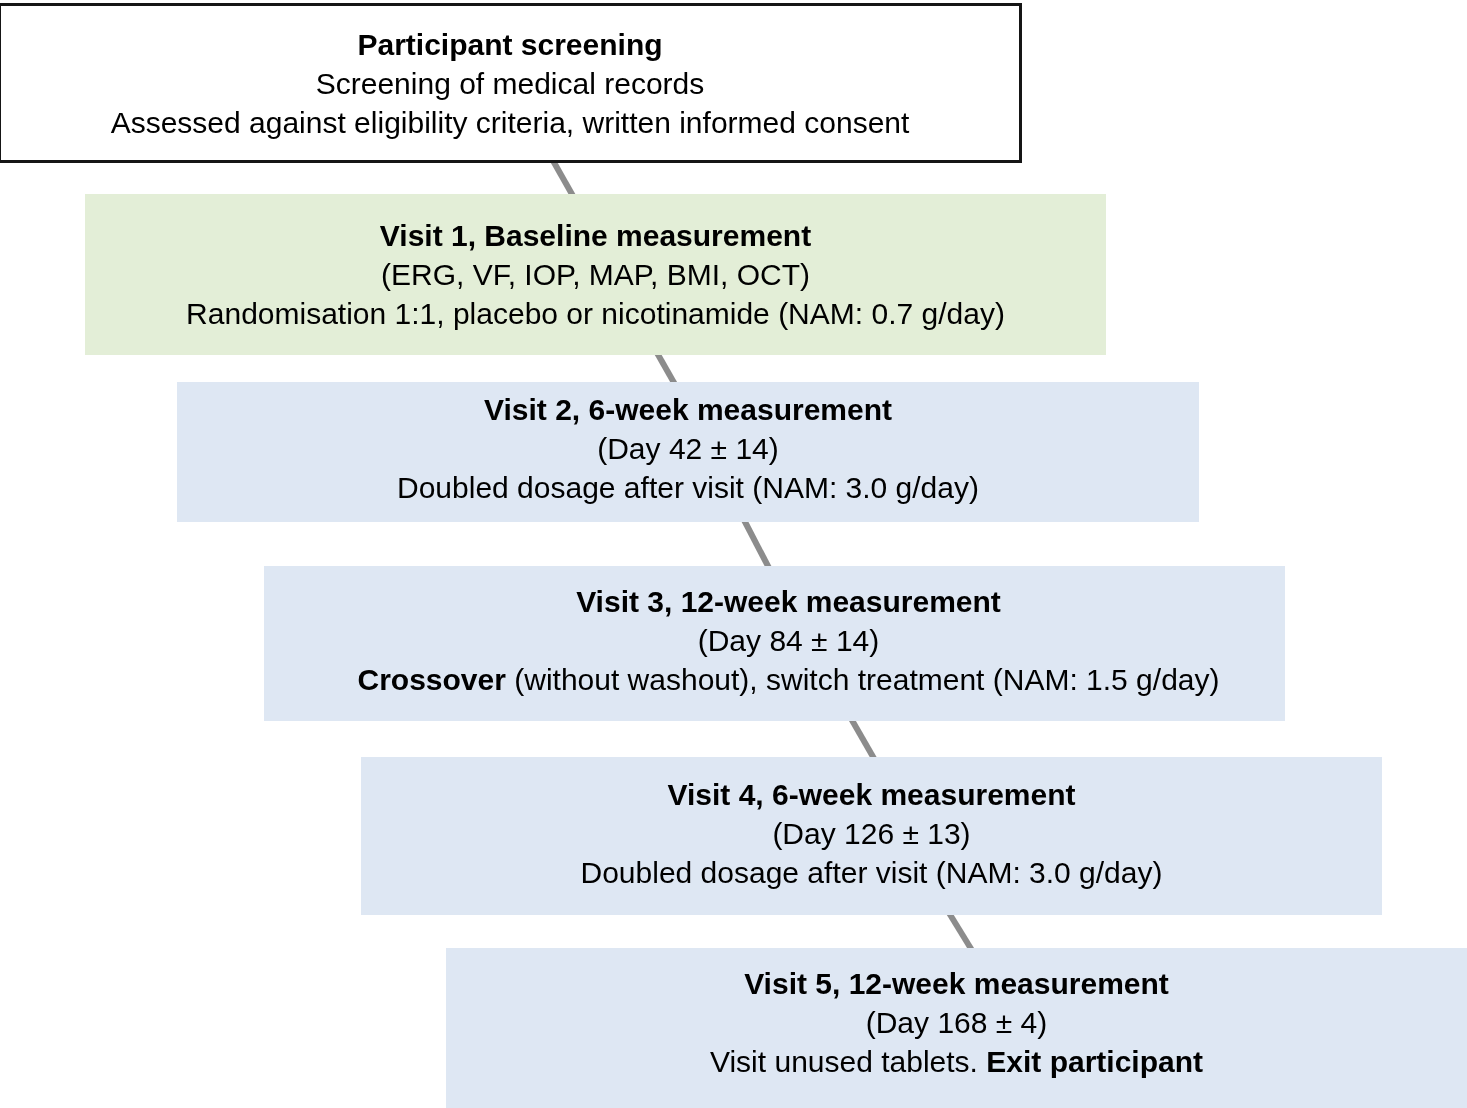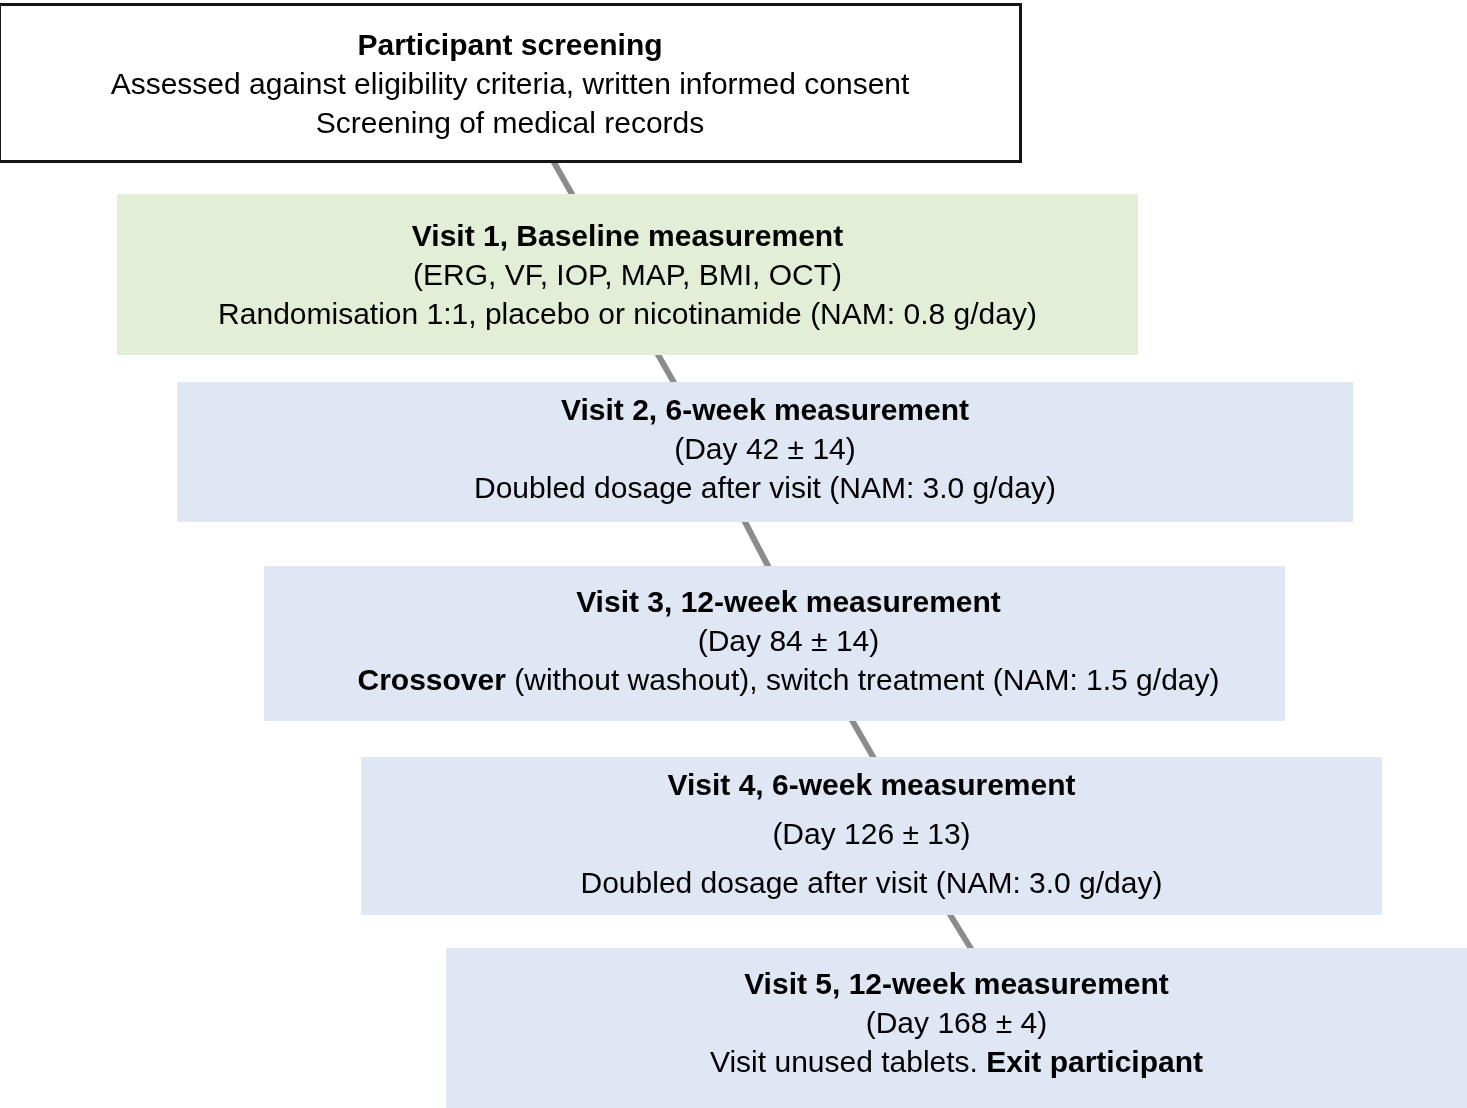--- a/index.html
+++ b/index.html
@@ -66,39 +66,38 @@
     left: 85px;
     top: 194px;
     width: 1021px;
     height: 161px;
     background: #e3eed7;
   }
   
   .node-visit2 {
     left: 177px;
     top: 382px;
-    width: 1176px;
+    width: 1022px;
     height: 140px;
     background: #dee7f3;
   }
   .node-visit3 {
     left: 264px;
     top: 566px;
     width: 1021px;
     height: 155px;
     background: #dee7f3;
     padding-left: 28px;
   }
   .node-visit4 {
     left: 361px;
     top: 757px;
     width: 1021px;
     height: 158px;
     background: #dee7f3;
-    gap: 10px;
   }
   .node-visit5 {
     left: 446px;
     top: 948px;
     width: 1021px;
     height: 160px;
     background: #dee7f3;
   }
   
   .node-visit2 { padding-bottom: 8px; }
@@ -114,28 +113,28 @@
   <svg class="connectors" viewBox="0 0 1467 1108" width="1467" height="1108" aria-hidden="true">
     <line x1="543" y1="143" x2="573" y2="196" stroke="#8c8c8c" stroke-width="6" stroke-linecap="butt"></line>
     <line x1="648" y1="337" x2="677" y2="388" stroke="#8c8c8c" stroke-width="6" stroke-linecap="butt"></line>
     <line x1="743" y1="518" x2="770" y2="570" stroke="#8c8c8c" stroke-width="6" stroke-linecap="butt"></line>
     <line x1="849" y1="715" x2="876" y2="762" stroke="#8c8c8c" stroke-width="6" stroke-linecap="butt"></line>
     <line x1="946" y1="908" x2="973" y2="952" stroke="#8c8c8c" stroke-width="6" stroke-linecap="butt"></line>
   </svg>
 
   <div class="node node-screening" style="background-color: rgb(255, 255, 255); border-color: rgb(21, 21, 21);">
     <span class="line title">Participant screening</span>
+    <span class="line">Screening of medical records</span>
     <span class="line">Assessed against eligibility criteria, written informed consent</span>
-    <span class="line">Screening of medical records</span>
   </div>
 
-  <div class="node node-visit1" style="background-color: rgb(227, 238, 215); margin-left: 32px;">
+  <div class="node node-visit1" style="background-color: rgb(227, 238, 215);">
     <span class="line title">Visit 1, Baseline measurement</span>
     <span class="line">(ERG, VF, IOP, MAP, BMI, OCT)</span>
-    <span class="line">Randomisation 1:1, placebo or nicotinamide (NAM: 0.8 g/day)</span>
+    <span class="line">Randomisation 1:1, placebo or nicotinamide (NAM: 0.7 g/day)</span>
   </div>
 
   <div class="node node-visit2" style="background-color: rgb(222, 231, 243);">
     <span class="line title">Visit 2, 6-week measurement</span>
     <span class="line">(Day 42 ± 14)</span>
     <span class="line">Doubled dosage after visit (NAM: 3.0 g/day)</span>
   </div>
 
   <div class="node node-visit3" style="background-color: rgb(222, 231, 243);">
     <span class="line title">Visit 3, 12-week measurement</span>

